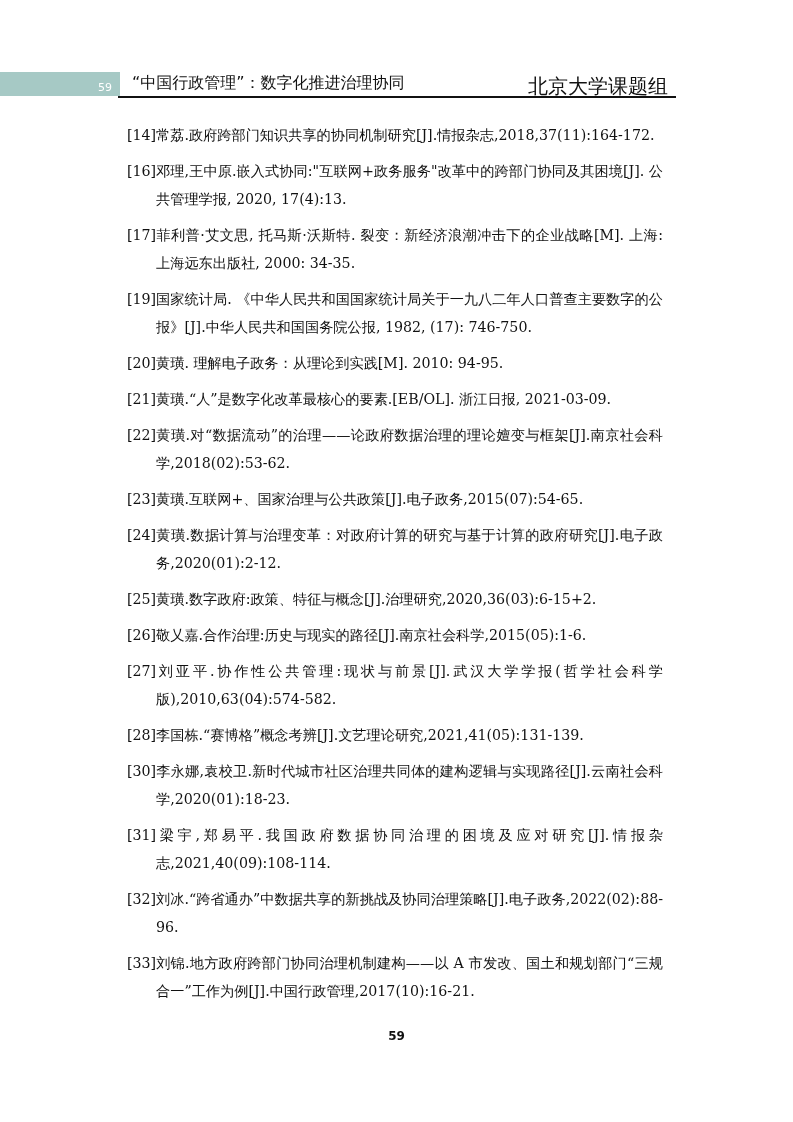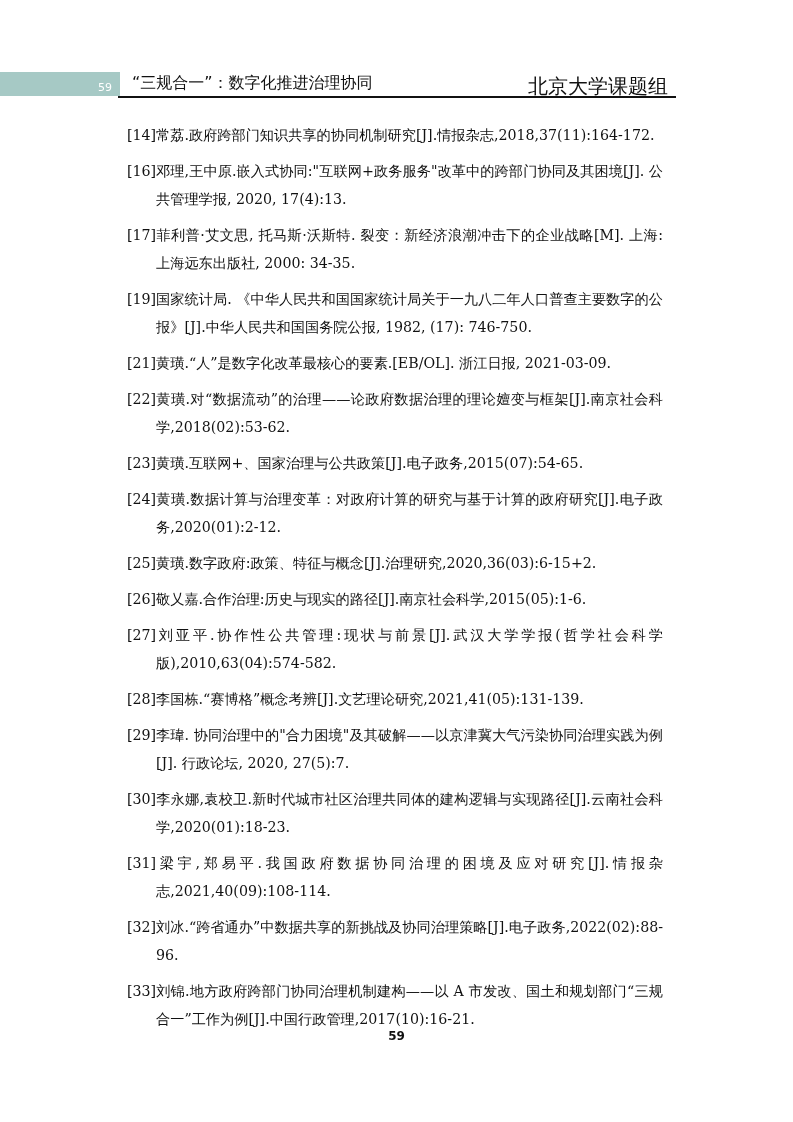--- a/index.html
+++ b/index.html
@@ -22,37 +22,37 @@
   .ref .body { }
   .footer-page { position: absolute; left: 0; width: 793px; top: 1029px; text-align: center;
                  font-size: 12px; font-family: "DejaVu Sans", sans-serif; font-weight: bold; }
 </style>
 </head>
 <body>
 
 <div class="header-tab">
   <span class="pg">59</span>
 </div>
-<div class="header-title">“三规合一”：数字化推进治理协同</div>
+<div class="header-title">“中国行政管理”：数字化推进治理协同</div>
 <div class="header-org">北京大学课题组</div>
 <div class="header-rule"></div>
 
 <ul class="refs">
   <li class="ref"><span class="num">[14]</span><span class="body">常荔.政府跨部门知识共享的协同机制研究[J].情报杂志,2018,37(11):164-172.</span></li>
   <li class="ref"><span class="num">[16]</span><span class="body">邓理,王中原.嵌入式协同:"互联网+政务服务"改革中的跨部门协同及其困境[J]. 公共管理学报, 2020, 17(4):13.</span></li>
   <li class="ref"><span class="num">[17]</span><span class="body">菲利普·艾文思, 托马斯·沃斯特. 裂变：新经济浪潮冲击下的企业战略[M]. 上海: 上海远东出版社, 2000: 34-35.</span></li>
   <li class="ref"><span class="num">[19]</span><span class="body">国家统计局. 《中华人民共和国国家统计局关于一九八二年人口普查主要数字的公报》[J].中华人民共和国国务院公报, 1982, (17): 746-750.</span></li>
+  <li class="ref"><span class="num">[20]</span><span class="body">黄璜. 理解电子政务：从理论到实践[M]. 2010: 94-95.</span></li>
   <li class="ref"><span class="num">[21]</span><span class="body">黄璜.“人”是数字化改革最核心的要素.[EB/OL]. 浙江日报, 2021-03-09.</span></li>
   <li class="ref"><span class="num">[22]</span><span class="body">黄璜.对“数据流动”的治理——论政府数据治理的理论嬗变与框架[J].南京社会科学,2018(02):53-62.</span></li>
   <li class="ref"><span class="num">[23]</span><span class="body">黄璜.互联网+、国家治理与公共政策[J].电子政务,2015(07):54-65.</span></li>
   <li class="ref"><span class="num">[24]</span><span class="body">黄璜.数据计算与治理变革：对政府计算的研究与基于计算的政府研究[J].电子政务,2020(01):2-12.</span></li>
   <li class="ref"><span class="num">[25]</span><span class="body">黄璜.数字政府:政策、特征与概念[J].治理研究,2020,36(03):6-15+2.</span></li>
   <li class="ref"><span class="num">[26]</span><span class="body">敬乂嘉.合作治理:历史与现实的路径[J].南京社会科学,2015(05):1-6.</span></li>
   <li class="ref"><span class="num">[27]</span><span class="body">刘亚平.协作性公共管理:现状与前景[J].武汉大学学报(哲学社会科学版),2010,63(04):574-582.</span></li>
   <li class="ref"><span class="num">[28]</span><span class="body">李国栋.“赛博格”概念考辨[J].文艺理论研究,2021,41(05):131-139.</span></li>
-  <li class="ref"><span class="num">[29]</span><span class="body">李瑋. 协同治理中的"合力困境"及其破解——以京津冀大气污染协同治理实践为例[J]. 行政论坛, 2020, 27(5):7.</span></li>
   <li class="ref"><span class="num">[30]</span><span class="body">李永娜,袁校卫.新时代城市社区治理共同体的建构逻辑与实现路径[J].云南社会科学,2020(01):18-23.</span></li>
   <li class="ref"><span class="num">[31]</span><span class="body">梁宇,郑易平.我国政府数据协同治理的困境及应对研究[J].情报杂志,2021,40(09):108-114.</span></li>
   <li class="ref"><span class="num">[32]</span><span class="body">刘冰.“跨省通办”中数据共享的新挑战及协同治理策略[J].电子政务,2022(02):88-96.</span></li>
   <li class="ref"><span class="num">[33]</span><span class="body">刘锦.地方政府跨部门协同治理机制建构——以 A 市发改、国土和规划部门“三规合一”工作为例[J].中国行政管理,2017(10):16-21.</span></li>
 </ul>
 
 <div class="footer-page">59</div>
 
 </body></html>

